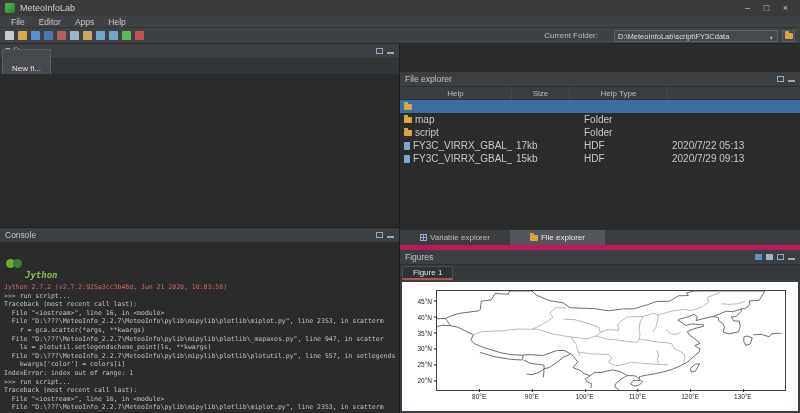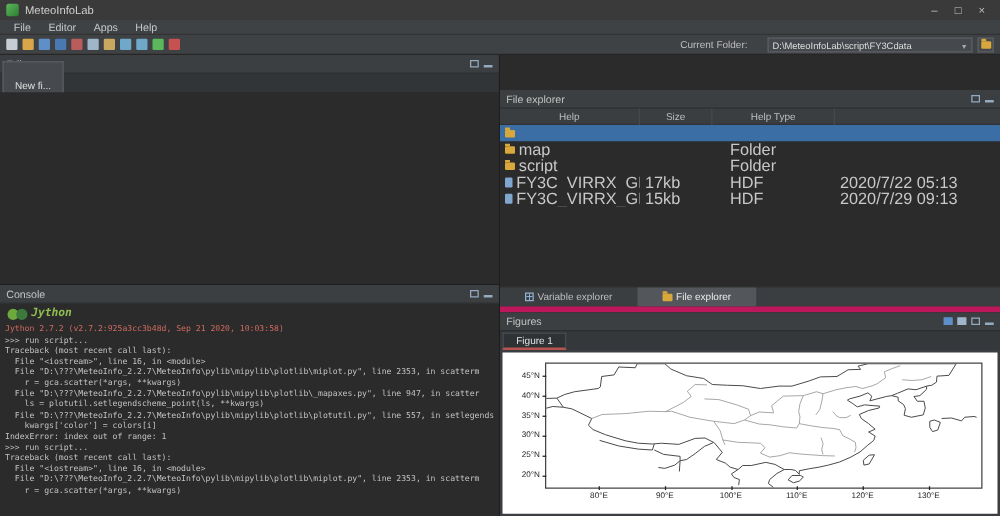--- a/index.html
+++ b/index.html
@@ -57,35 +57,35 @@
   .tabbar { height:15px; background:#323538; display:flex; align-items:flex-end; padding-left:2px; flex:none; }
   .etab { height:14px; line-height:13px; padding:12px 9px; font-size:8px; color:#e0e0e0; background:#46494e; border:1px solid #5a5d61; border-bottom:none; }
   .code { flex:1; padding:1px 0 0 4px; font-family:"DejaVu Sans Mono", monospace; font-size:7px; overflow:hidden; background:#2b2b2b; }
   .code-line { height:8.5px; white-space:pre; overflow:hidden; }
 
   
   .console-body { flex:1; padding:2px 4px; overflow:hidden; font-family:"DejaVu Sans Mono", monospace; }
   .jy-banner { display:flex; align-items:center; gap:3px; margin:1px 0 3px 2px; }
   .jy-c1 { width:9px; height:9px; border-radius:50%; background:#6fa83c; }
   .jy-c2 { width:9px; height:9px; border-radius:50%; background:#3c7a3c; margin-left:-5px; }
-  .jy-text { font-size:9px; font-weight:bold; font-style:italic; color:#8fbc4f; }
+  .jy-text { font-size:9px; font-weight:bold; font-style:italic; color:#8fbc4f;margin-top:24px; }
   .console-lines > div { height:8.6px; font-size:6.5px; white-space:pre; overflow:hidden; color:#c2c2c2; }
   .console-lines > div.err { color:#cf6a60; }
 
   
   .fx-cols { display:flex; height:13px; background:#3b3e41; border-bottom:1px solid #303336; align-items:center; flex:none; }
   .fx-cols .hc { font-size:8px; color:#bdbdbd; text-align:center; border-right:1px solid #46494c; height:13px; line-height:13px; overflow:hidden; }
   .fx-cols .hc:nth-of-type(1) { width:112px; }
   .fx-cols .hc:nth-of-type(2) { width:58px; }
   .fx-cols .hc:nth-of-type(3) { width:98px; }
   .fx-cols .hc:nth-of-type(4) { flex:1; }
   .fx-rows { flex:1; overflow:hidden; display:flex; flex-direction:column; }
   .row { display:flex; height:13px; align-items:center; flex:none; }
   .row.sel { background:#3a6ea5; }
-  .row .c { font-size:13px; color:#c8c8c8; white-space:nowrap; overflow:hidden; height:13px; line-height:13px; }
+  .row .c { font-size:10px; color:#c8c8c8; white-space:nowrap; overflow:hidden; height:13px; line-height:13px; }
   .row .c.name { width:112px; padding-left:4px; display:flex; align-items:center; gap:3px; }
   .row .c.size { width:58px; padding-left:4px; }
   .row .c.type { width:98px; padding-left:14px; }
   .row .c.date { flex:1; padding-left:4px; }
   .fic { display:inline-block; flex:none; }
   .fic.fold { width:8px; height:6px; background:#d8a83c; border-radius:1px; position:relative; }
   .fic.fold::before { content:""; position:absolute; top:-2px; left:0; width:4px; height:2px; background:#d8a83c; }
   .fic.file { width:6px; height:8px; background:#7fa7d0; border-radius:1px; }
   .fx-spacer { flex:1; }
   .btabs { height:16px; background:#3b3e41; border-top:1px solid #2c2c2c; display:flex; flex:none; }
@@ -241,21 +241,21 @@
           </span>
         </div>
         <div class="console-body">
           <div class="jy-banner">
             <span class="jy-c1"></span>
             <span class="jy-c2"></span>
             <span class="jy-text">Jython</span>
           </div>
           <div class="console-lines">
 
-          <div class="err">Jython 2.7.2 (v2.7.2:925a3cc3b48d, Sep 21 2020, 10:03:58)</div>
+          <div class="err">Jython 2.7.2 (v2.7.2:925a3cc3b48d, Jun 21 2020, 10:03:58)</div>
               <div class="pl">&gt;&gt;&gt; run script...</div>
               <div class="pl">Traceback (most recent call last):</div>
               <div class="pl">  File "&lt;iostream&gt;", line 16, in &lt;module&gt;</div>
               <div class="pl">  File "D:\???\MeteoInfo_2.2.7\MeteoInfo\pylib\mipylib\plotlib\miplot.py", line 2353, in scatterm</div>
               <div class="pl">    r = gca.scatter(*args, **kwargs)</div>
               <div class="pl">  File "D:\???\MeteoInfo_2.2.7\MeteoInfo\pylib\mipylib\plotlib\_mapaxes.py", line 947, in scatter</div>
               <div class="pl">    ls = plotutil.setlegendscheme_point(ls, **kwargs)</div>
               <div class="pl">  File "D:\???\MeteoInfo_2.2.7\MeteoInfo\pylib\mipylib\plotlib\plotutil.py", line 557, in setlegendscheme_point</div>
               <div class="pl">    kwargs['color'] = colors[i]</div>
               <div class="pl">IndexError: index out of range: 1</div>

